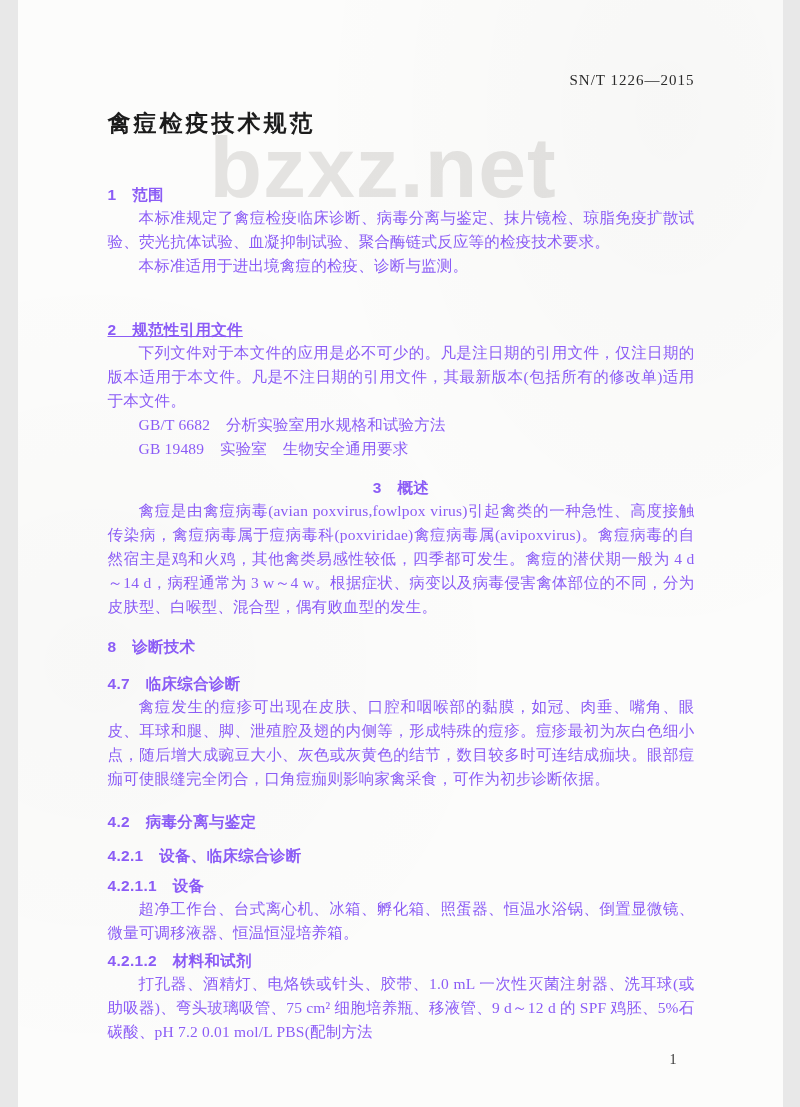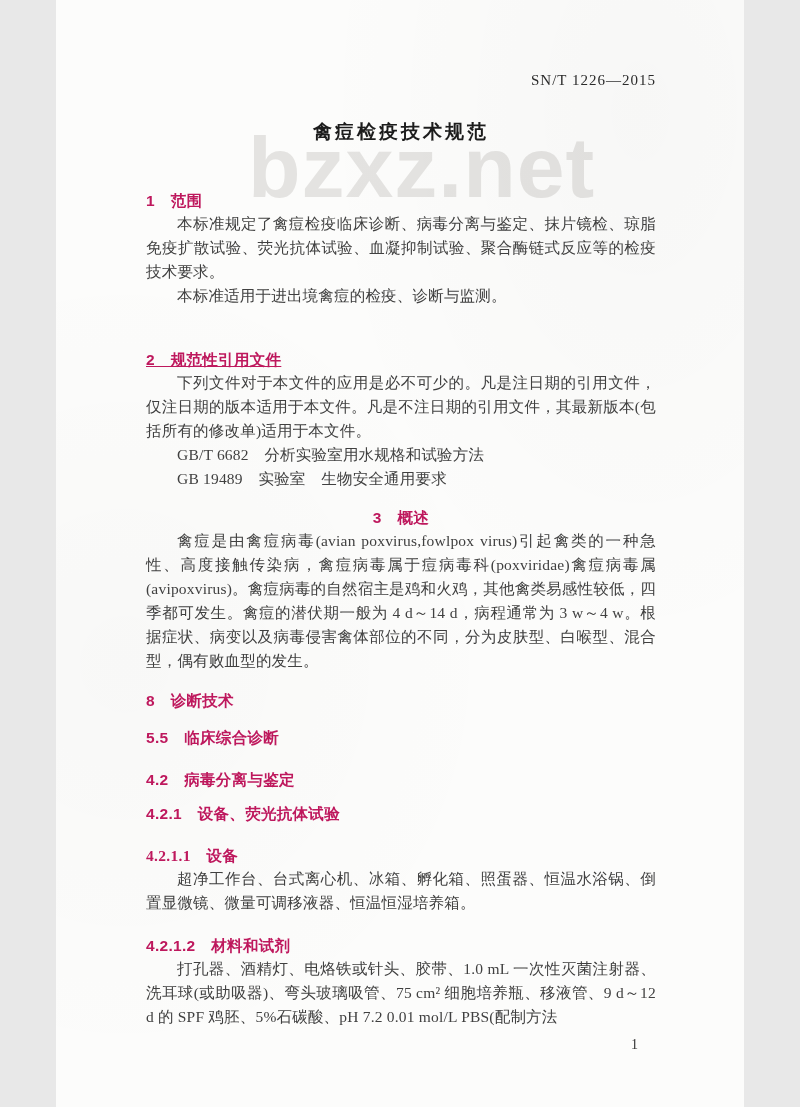--- a/index.html
+++ b/index.html
@@ -2,21 +2,21 @@
 <html><head>
 <meta charset="utf-8">
 <style>
   html, body {
     margin: 0;
     padding: 0;
     background: #e8e8e8;
   }
   .page {
     position: relative;
-    width: 688px;
+    width: 765px;
     height: 1107px;
     margin: 0 auto;
     background: #fcfcfb;
     overflow: hidden;
     color: #242424;
     font-family: "Liberation Serif", serif;
   }
   
   .page::after {
     content: "";
@@ -46,63 +46,62 @@
   }
   .header-code {
     padding-top: 72px;
     text-align: right;
     font-size: 15px;
     letter-spacing: 1px;
     color: #2b2b2b;
     font-family: "Liberation Serif", serif;
   }
   .doc-title {
-    margin-top: 30px;
-    text-align: center;
+    margin-top: 19px;
     font-family: "Liberation Sans", sans-serif;
     font-weight: bold;
-    font-size: 19px;
+    font-size: 23px;
     letter-spacing: 3px;
     color: #1c1c1c;
   }
   .sec-h {
     font-family: "Liberation Sans", sans-serif;
     font-weight: bold;
     font-size: 15.5px;
     line-height: 22px;
-    color: #be185d;
+    color: #8b5cf6;
     letter-spacing: 0.3px;
   }
   p.body {
     margin: 0;
     font-size: 15.5px;
     line-height: 24px;
     text-align: justify;
-    color: #404040;
+    color: #8b5cf6;
     letter-spacing: 0.2px;
   }
   .p-indent { text-indent: 2em; }
   .ref-line { padding-left: 2em; text-indent: 0; text-align: left; }
   .page-number {
     margin-top: 8px;
     text-align: right;
     padding-right: 18px;
     font-size: 14px;
     color: #333;
   }
   .mt45 { margin-top: 45px; }
   .mt28 { margin-top: 41px; text-decoration: underline; }
   .mt17 { margin-top: 17px; }
   .mt16 { margin-top: 16px; text-align: center; }
   .mt15 { margin-top: 15px; }
   .mt12 { margin-top: 12px; }
   .mt11 { margin-top: 11px; }
-  .mt8  { margin-top: 20px; font-family: Liberation Serif, serif; }
+  .mt8  { margin-top: 8px; }
   .mt7  { margin-top: 7px; }
-  .mt5  { margin-top: 20px; }
+  .mt5  { margin-top: 5px; }
   .mt4  { margin-top: 20px; }
 </style>
 </head>
 <body>
 
 <div class="page">
 
   <div class="watermark">bzxz.net</div>
 
   <div class="content">
@@ -118,25 +117,26 @@
     <div class="sec-h mt28">2　规范性引用文件</div>
     <p class="body p-indent mt11">下列文件对于本文件的应用是必不可少的。凡是注日期的引用文件，仅注日期的版本适用于本文件。凡是不注日期的引用文件，其最新版本(包括所有的修改单)适用于本文件。</p>
     <p class="body ref-line">GB/T 6682　分析实验室用水规格和试验方法</p>
     <p class="body ref-line">GB 19489　实验室　生物安全通用要求</p>
 
     <div class="sec-h mt16">3　概述</div>
     <p class="body p-indent mt16">禽痘是由禽痘病毒(avian poxvirus,fowlpox virus)引起禽类的一种急性、高度接触传染病，禽痘病毒属于痘病毒科(poxviridae)禽痘病毒属(avipoxvirus)。禽痘病毒的自然宿主是鸡和火鸡，其他禽类易感性较低，四季都可发生。禽痘的潜伏期一般为 4 d～14 d，病程通常为 3 w～4 w。根据症状、病变以及病毒侵害禽体部位的不同，分为皮肤型、白喉型、混合型，偶有败血型的发生。</p>
 
     <div class="sec-h mt17">8　诊断技术</div>
 
-    <div class="sec-h mt15">5.5　临床综合诊断</div>
+    <div class="sec-h mt15">4.7　临床综合诊断</div>
+    <p class="body p-indent mt5">禽痘发生的痘疹可出现在皮肤、口腔和咽喉部的黏膜，如冠、肉垂、嘴角、眼皮、耳球和腿、脚、泄殖腔及翅的内侧等，形成特殊的痘疹。痘疹最初为灰白色细小点，随后增大成豌豆大小、灰色或灰黄色的结节，数目较多时可连结成痂块。眼部痘痂可使眼缝完全闭合，口角痘痂则影响家禽采食，可作为初步诊断依据。</p>
 
     <div class="sec-h mt4">4.2　病毒分离与鉴定</div>
 
-    <div class="sec-h mt12">4.2.1　设备、荧光抗体试验</div>
+    <div class="sec-h mt12">4.2.1　设备、临床综合诊断</div>
 
     <div class="sec-h mt8">4.2.1.1　设备</div>
     <p class="body p-indent mt7">超净工作台、台式离心机、冰箱、孵化箱、照蛋器、恒温水浴锅、倒置显微镜、微量可调移液器、恒温恒湿培养箱。</p>
 
     <div class="sec-h mt5">4.2.1.2　材料和试剂</div>
     <p class="body p-indent mt5">打孔器、酒精灯、电烙铁或针头、胶带、1.0 mL 一次性灭菌注射器、洗耳球(或助吸器)、弯头玻璃吸管、75 cm² 细胞培养瓶、移液管、9 d～12 d 的 SPF 鸡胚、5%石碳酸、pH 7.2 0.01 mol/L PBS(配制方法</p>
 
     <div class="page-number">1</div>
 
   </div>

